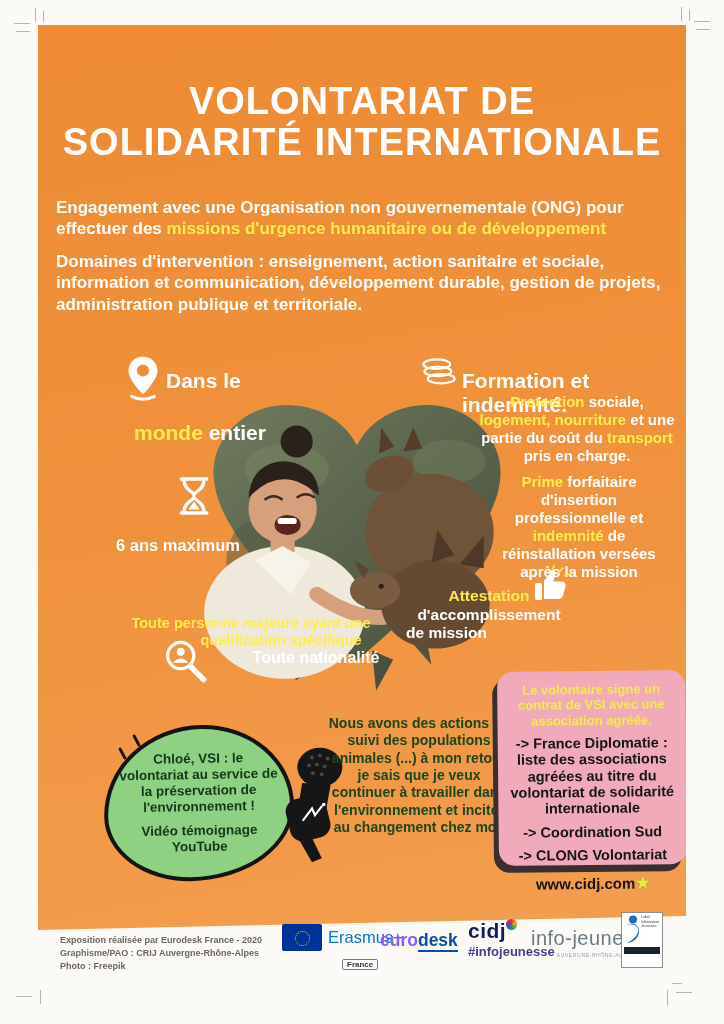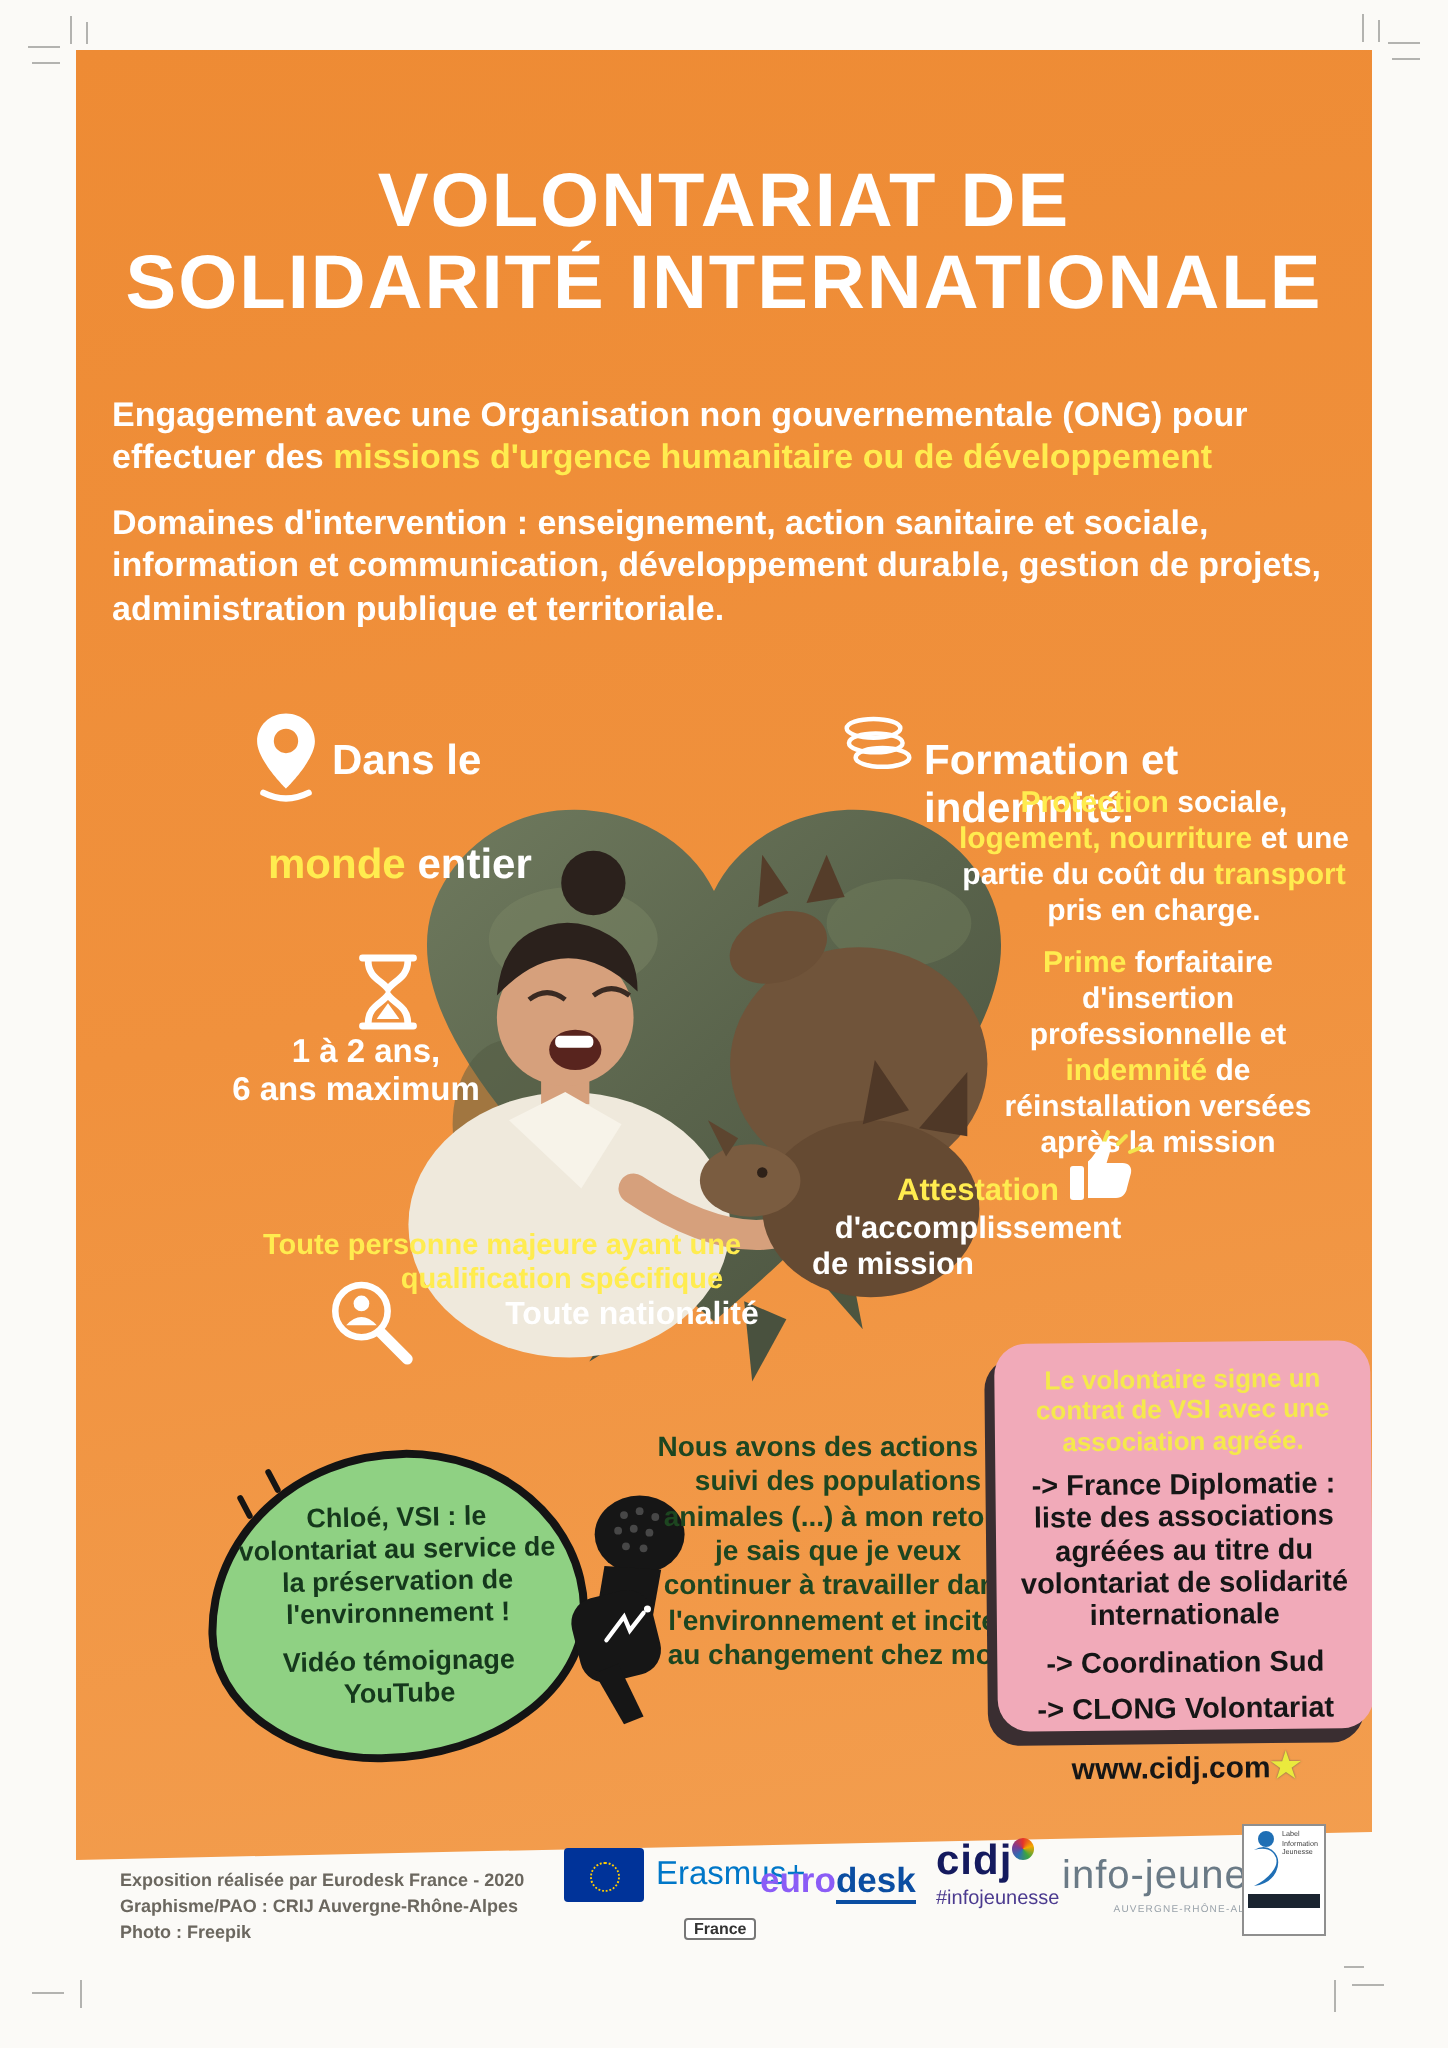--- a/index.html
+++ b/index.html
@@ -48,21 +48,21 @@
   .erasmus .etext{margin-left:6px;color:#0077c8;font-size:16.5px;font-weight:normal;}
   .eurodesk{left:380px;top:930px;font-weight:bold;font-size:17.5px;}
   .eurodesk .euro{color:#8b5cf6;}
   .eurodesk .desk{color:#0b4ea2;border-bottom:2.5px solid #0b4ea2;}
   .eurodesk .fr{display:inline-block;margin-left:-38px;margin-top:3px;font-size:8px;color:#333;
                 border:1px solid #777;border-radius:2px;padding:0 4px;background:#fff;font-weight:bold;}
   .cidj{left:468px;top:919px;text-align:left;}
   .cidj .word{color:#141a5e;font-weight:bold;font-size:21px;letter-spacing:0.5px;}
   .cidj .dot{display:inline-block;width:11px;height:11px;border-radius:50%;vertical-align:top;
              background:conic-gradient(#e63329,#f5a800,#3da53f,#2b6fb3,#7a3b94,#e63329);}
-  .cidj .tag{color:#4b3a8f;font-weight:normal;font-size:10px;margin-top:1px;}
+  .cidj .tag{color:#4b3a8f;font-weight:bold;font-size:13px;margin-top:1px;}
   .infojeunes{left:531px;top:927px;color:#6a7a86;}
   .infojeunes .word{font-size:20px;letter-spacing:0.5px;}
   .infojeunes .sub{font-size:5px;color:#9aa3ab;letter-spacing:0.6px;margin-top:2px;text-align:right;}
   .labelbox{left:621px;top:912px;width:42px;height:56px;background:#fff;border:1px solid #8f8f8f;
             box-sizing:border-box;padding:2px;}
   .labelbox .row{display:flex;}
   .labelbox .txt{font-size:3.6px;color:#444;line-height:1.3;margin-left:1px;}
   .labelbox .bar{margin-top:2px;width:100%;height:7px;background:#1a2430;}
   svg{display:block;}
 </style>
@@ -177,21 +177,20 @@
       <span class="yl">indemnité</span>
       <span>de réinstallation versées après la mission</span>
     </div>
 
     <div class="abs" style="left:139px;top:450px;width:34px;height:42px;">
       <svg viewBox="0 0 24 28" width="34" height="42">
         <path d="M3 2 h18 M3 26 h18 M5 3 c0 6 5 7 7 10 c2 -3 7 -4 7 -10 M5 25 c0 -6 5 -7 7 -10 c2 3 7 4 7 10" stroke="#fff" stroke-width="2.4" fill="none" stroke-linecap="round"></path>
         <path d="M8 23.5 l4 -5.5 4 5.5 z" fill="#fff"></path>
       </svg>
     </div>
-    <div class="abs factline" style="left:50px;top:492px;width:190px;text-align:center;font-size:16.5px;">1 à 2 ans,</div>
     <div class="abs factline yl" style="left:30px;top:511px;width:220px;text-align:center;font-size:16.5px;">6 ans maximum</div>
 
     <div class="abs" style="left:492px;top:538px;width:44px;height:44px;">
       <svg viewBox="0 0 44 44" width="44" height="44">
         <g stroke="#f3e54c" stroke-width="2" stroke-linecap="round">
           <line x1="22" y1="8" x2="24" y2="3"></line>
           <line x1="29" y1="9" x2="33" y2="5"></line>
           <line x1="35" y1="13" x2="40" y2="11"></line>
         </g>
         <rect x="5" y="20" width="7" height="17" rx="1.5" fill="#fff"></rect>

